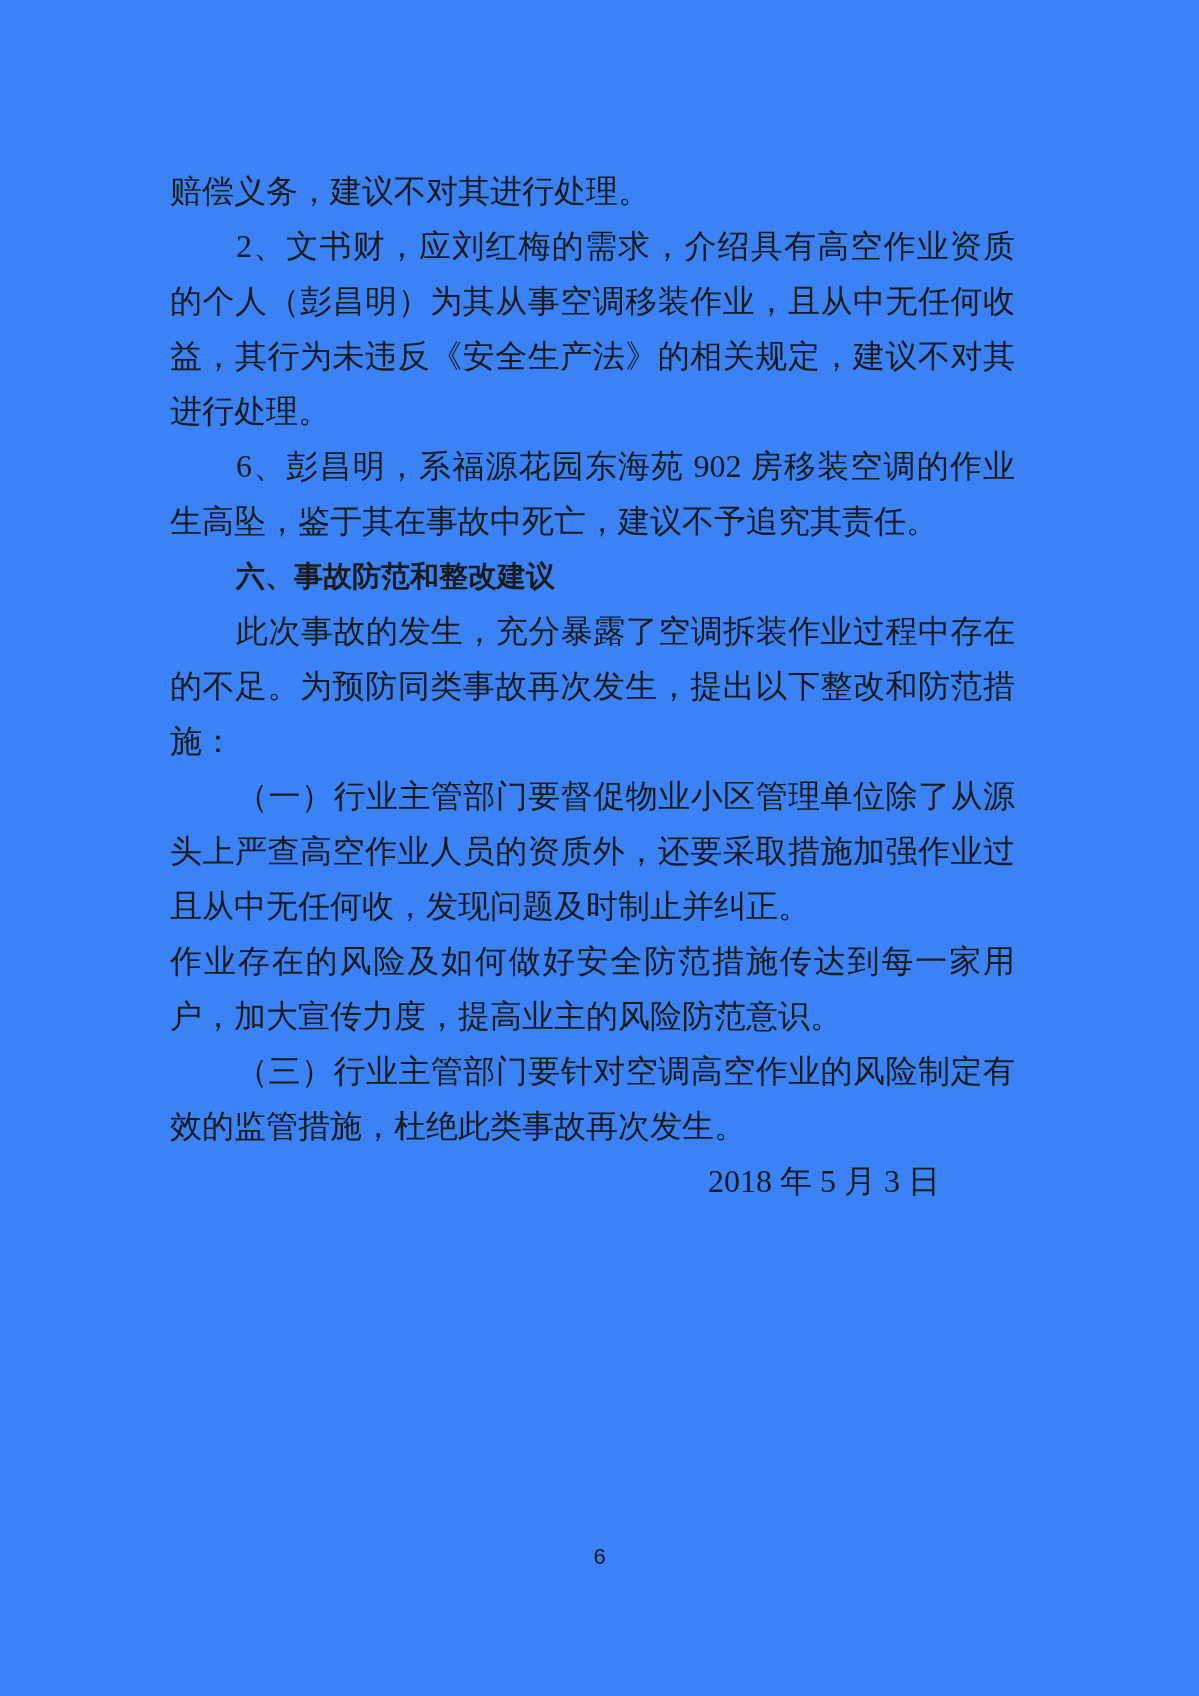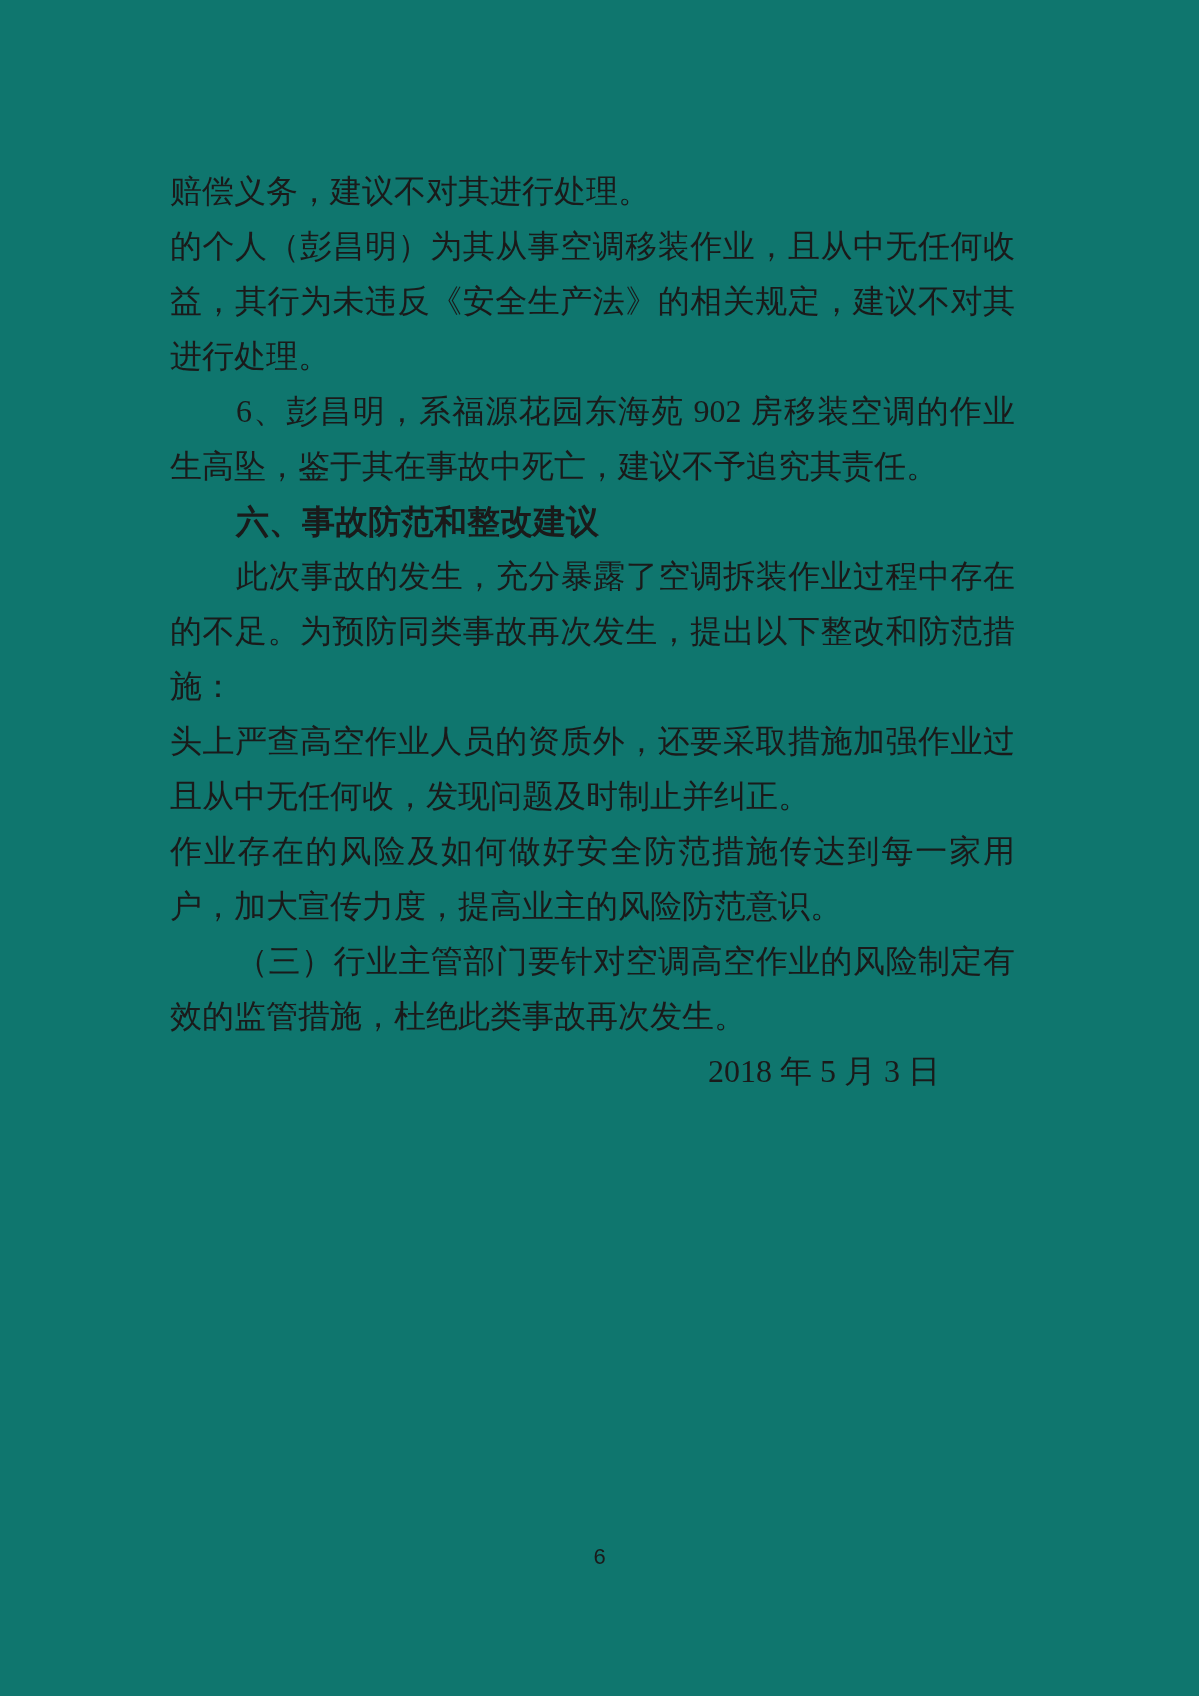--- a/index.html
+++ b/index.html
@@ -6,21 +6,21 @@
   body {
     width: 1199px;
     height: 1696px;
     background: #ffffff;
     font-family: "Liberation Serif", "DejaVu Serif", serif;
   }
   .page {
     position: relative;
     width: 1199px;
     height: 1696px;
-    background: #0f766e;
+    background: #3b82f6;
     color: #1a1a1a;
     overflow: hidden;
   }
   .content {
     position: absolute;
     left: 170px;
     top: 164px;
     width: 845px;
   }
   .line {
@@ -32,21 +32,21 @@
   }
   .fill {
     white-space: normal;
     text-align: justify;
     text-align-last: justify;
   }
   .indent { text-indent: 66px; }
   .heading {
     font-family: "Liberation Sans", "DejaVu Sans", sans-serif;
     font-weight: bold;
-    font-size: 33px;
+    font-size: 29px;
   }
   .sig  { padding-left: 218px; }
   .date { padding-left: 538px; }
   .page-number {
     position: absolute;
     top: 1542px;
     left: 0;
     width: 100%;
     text-align: center;
     font-size: 22px;
@@ -54,29 +54,31 @@
     font-family: "Liberation Sans", "DejaVu Sans", sans-serif;
     color: #1a1a1a;
   }
 </style>
 </head>
 <body>
 
 <div class="page">
   <div class="content">
     <div class="line">赔偿义务，建议不对其进行处理。</div>
+    <div class="line indent fill">2、文书财，应刘红梅的需求，介绍具有高空作业资质</div>
     <div class="line fill">的个人（彭昌明）为其从事空调移装作业，且从中无任何收</div>
     <div class="line fill">益，其行为未违反《安全生产法》的相关规定，建议不对其</div>
     <div class="line">进行处理。</div>
     <div class="line indent fill">6、彭昌明，系福源花园东海苑 902 房移装空调的作业</div>
     <div class="line">生高坠，鉴于其在事故中死亡，建议不予追究其责任。</div>
     <div class="line indent heading">六、事故防范和整改建议</div>
     <div class="line indent fill">此次事故的发生，充分暴露了空调拆装作业过程中存在</div>
     <div class="line fill">的不足。为预防同类事故再次发生，提出以下整改和防范措</div>
     <div class="line">施：</div>
+    <div class="line indent fill">（一）行业主管部门要督促物业小区管理单位除了从源</div>
     <div class="line fill">头上严查高空作业人员的资质外，还要采取措施加强作业过</div>
     <div class="line">且从中无任何收，发现问题及时制止并纠正。</div>
     <div class="line fill">作业存在的风险及如何做好安全防范措施传达到每一家用</div>
     <div class="line">户，加大宣传力度，提高业主的风险防范意识。</div>
     <div class="line indent fill">（三）行业主管部门要针对空调高空作业的风险制定有</div>
     <div class="line">效的监管措施，杜绝此类事故再次发生。</div>
     <div class="line date">2018 年 5 月 3 日</div>
   </div>
   <div class="page-number">6</div>
 </div>

